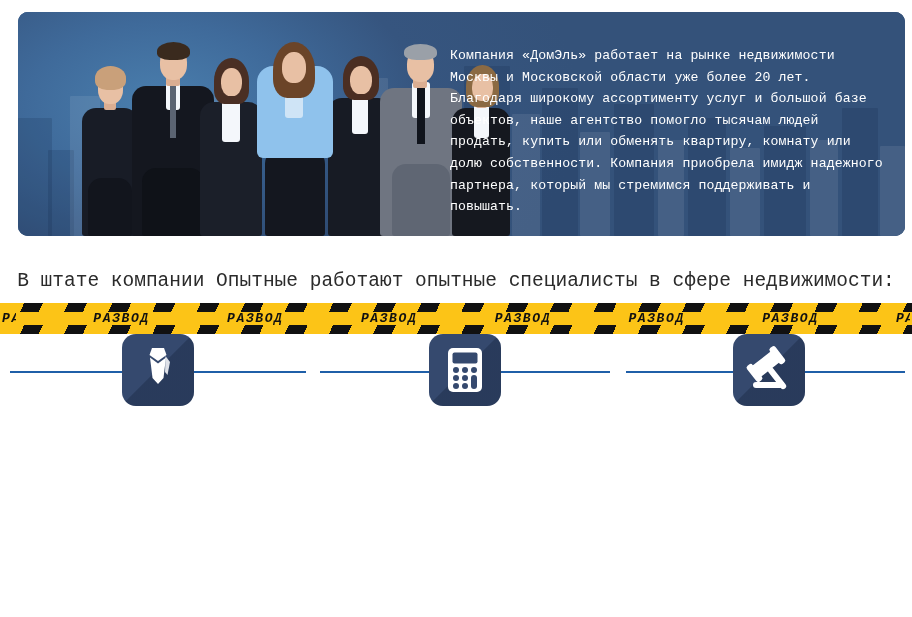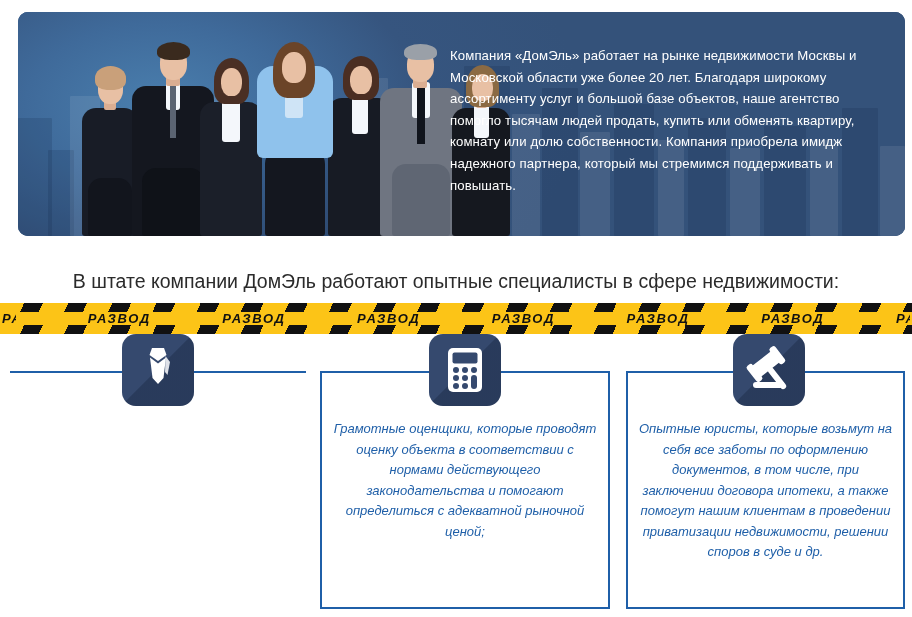--- a/index.html
+++ b/index.html
@@ -2,21 +2,21 @@
 <html><head>
 <meta charset="utf-8">
 <style>
   * { box-sizing: border-box; margin: 0; padding: 0; }
   html, body {
     width: 912px; height: 617px;
     background: #ffffff;
     font-family: "Liberation Sans", sans-serif;
     overflow: hidden;
   }
-  .page { position: relative; width: 912px; height: 617px; background:#fff; }
+  .page { position: relative; width: 912px; height: 617px; background:#fff;font-family:Liberation Mono, monospace; }
 
   
   .hero {
     position: absolute; left: 18px; top: 12px;
     width: 887px; height: 224px;
     border-radius: 10px;
     overflow: hidden;
     background: #34527a;
   }
   .hero-bg {
@@ -248,21 +248,21 @@
         <div class="neck" style="left:26px; top:38px; width:11px; height:12px;"></div>
         <div class="head" style="left:20px; top:12px; width:24px; height:32px;"></div>
         <div class="hair" style="left:16px; top:7px; width:33px; height:42px; background:#8b6a43; border-radius:50% 50% 32% 32%;"></div>
         <div class="head" style="left:22px; top:16px; width:21px; height:27px;"></div>
       </div>
     </div>
 
     <div class="hero-text">Компания «ДомЭль»  работает на рынке недвижимости Москвы и Московской области уже более 20 лет. Благодаря широкому ассортименту услуг  и большой базе объектов, наше агентство помогло тысячам людей продать, купить или обменять квартиру, комнату или долю собственности. Компания приобрела имидж надежного партнера, который мы стремимся поддерживать и повышать.</div>
   </div>
 
-  <div class="section-heading">В штате компании ДомЭль работают опытные специалисты в сфере недвижимости:</div>
+  <div class="section-heading">В штате компании Опытные работают опытные специалисты в сфере недвижимости:</div>
 
   <div class="tape">
     <div class="tape-stripes-top"></div>
     <div class="tape-stripes-bot"></div>
     <div class="tape-words">
       <span class="tape-word edge">РАЗВОД</span>
       <span class="tape-word">РАЗВОД</span>
       <span class="tape-word">РАЗВОД</span>
       <span class="tape-word">РАЗВОД</span>
       <span class="tape-word">РАЗВОД</span>
@@ -279,23 +279,20 @@
 
     <div class="icon-tile tile1">
       <div class="icon-shadow"></div>
       <svg width="72" height="72" viewBox="0 0 72 72">
         <path d="M30 14 L42 14 L44.5 21 L36 27 L27.5 21 Z" fill="#ffffff"></path>
         <path d="M28 23.5 L36 29.5 L44 23.5 L41.5 44 L36 50 L30.5 44 Z" fill="#ffffff"></path>
         <path d="M43.5 22 L48 28 L45.5 41 L43 38 Z" fill="#f2f4f7" opacity="0.9"></path>
       </svg>
     </div>
 
-    <div class="card card2">
-      <div class="card-text">Грамотные оценщики, которые проводят оценку объекта в соответствии с нормами действующего законодательства и помогают определиться с адекватной рыночной ценой;</div>
-    </div>
     <div class="card-topline left" style="left:320px; width:109px;"></div>
     <div class="card-topline right" style="left:501px; width:109px;"></div>
 
     <div class="icon-tile tile2">
       <div class="icon-shadow"></div>
       <svg width="72" height="72" viewBox="0 0 72 72">
         <rect x="19" y="14" width="34" height="44" rx="5" fill="#ffffff"></rect>
         <rect x="23.5" y="18.5" width="25" height="11" rx="2" fill="#35496e"></rect>
         <g fill="#35496e">
           <circle cx="27" cy="36" r="3"></circle>
@@ -303,23 +300,20 @@
             <circle cx="45" cy="36" r="3"></circle>
           <circle cx="27" cy="44" r="3"></circle>
             <circle cx="36" cy="44" r="3"></circle>
           <circle cx="27" cy="52" r="3"></circle>
             <circle cx="36" cy="52" r="3"></circle>
           <rect x="42" y="41" width="6" height="14" rx="3"></rect>
         </g>
       </svg>
     </div>
 
-    <div class="card card3">
-      <div class="card-text">Опытные юристы, которые возьмут на себя все заботы по оформлению документов, в том числе, при заключении договора ипотеки, а также помогут нашим клиентам в проведении приватизации недвижимости, решении споров в суде и др.</div>
-    </div>
     <div class="card-topline left" style="left:626px; width:107px;"></div>
     <div class="card-topline right" style="left:805px; width:100px;"></div>
 
     <div class="icon-tile tile3">
       <div class="icon-shadow"></div>
       <svg width="72" height="72" viewBox="0 0 72 72">
         <g transform="rotate(-38 36 34)">
           <rect x="22" y="22" width="28" height="14" rx="3" fill="#ffffff"></rect>
           <rect x="18" y="19" width="7" height="20" rx="2.5" fill="#ffffff"></rect>
           <rect x="47" y="19" width="7" height="20" rx="2.5" fill="#ffffff"></rect>

